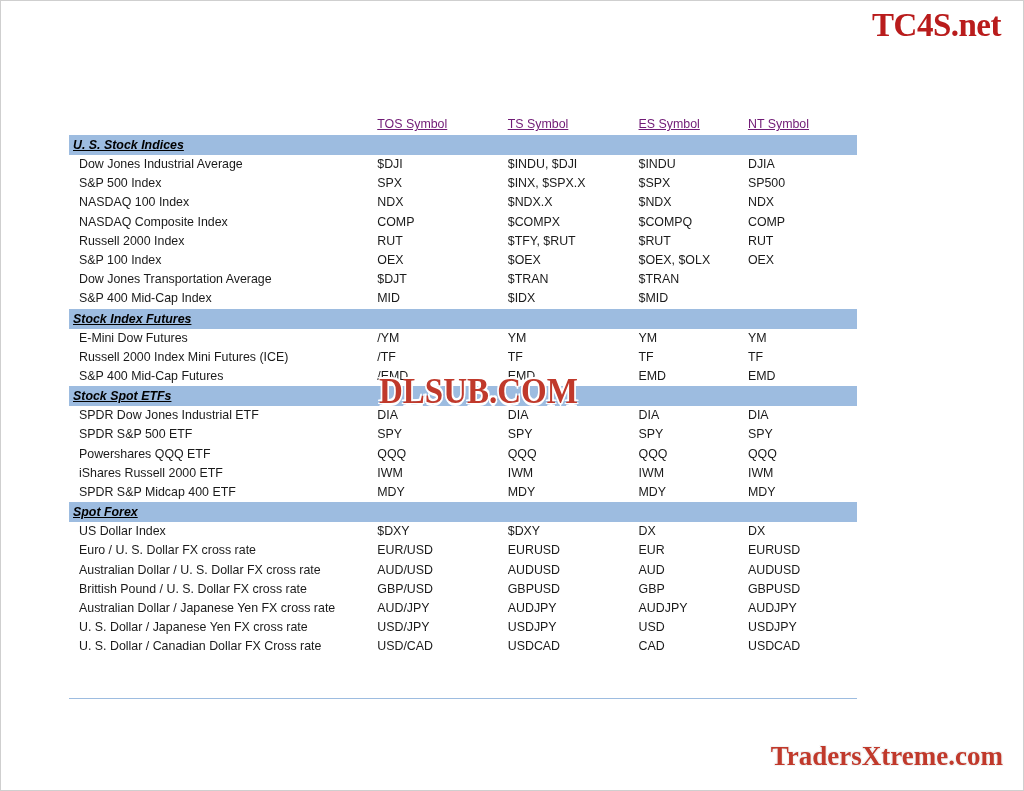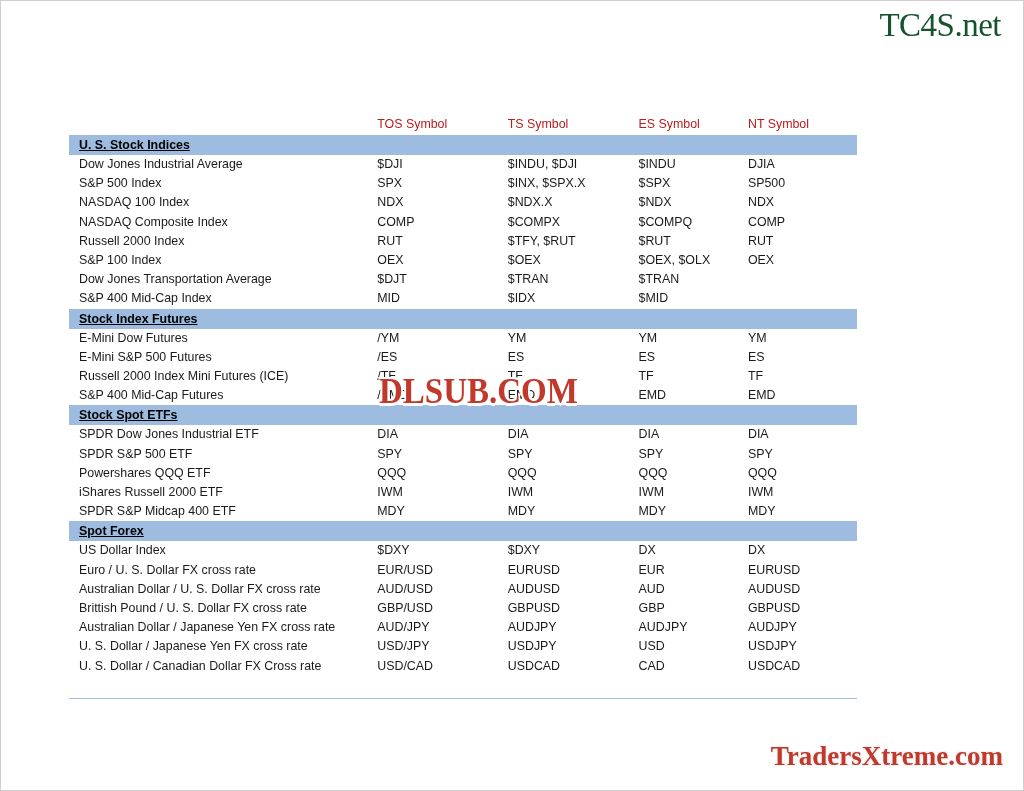--- a/index.html
+++ b/index.html
@@ -23,22 +23,22 @@
     border: 1px solid #cfcfcf;
     box-sizing: border-box;
     background: #ffffff;
   }
   .brand-top {
     position: absolute;
     right: 22px;
     top: 6px;
     font-family: "Liberation Serif", serif;
     font-size: 33px;
-    font-weight: normal;
-    color: #14532d;
+    font-weight: bold;
+    color: #b91c1c;
     letter-spacing: -0.5px;
   }
   .doc-title {
     position: absolute;
     left: 0;
     top: 80px;
     width: 1024px;
     text-align: center;
     font-size: 19.5px;
     font-weight: bold;
@@ -61,35 +61,37 @@
     white-space: nowrap;
   }
   td.c0 { width: 300px; }
   td.c1 { width: 133px; }
   td.c2 { width: 133px; }
   td.c3 { width: 111px; }
   td.c4 { width: 111px; }
 
   tr.head td {
     font-size: 12.4px;
-    color: #b91c1c;
+    color: #701a75;
     height: 22px;
     line-height: 22px;
+    text-decoration: underline;
   }
   tr.head td.c0 { }
   tr.section td {
     background: #9dbce0;
     font-weight: bold;
     font-size: 12.4px;
     height: 20px;
     line-height: 20px;
   }
   tr.section td.c0 {
-    padding-left: 10px;
+    padding-left: 4px;
     text-decoration: underline;
+    font-style: italic;
   }
   tr.data td.c0 {
     padding-left: 10px;
   }
   tr.data td {
     color: #1a1a1a;
   }
   .rowdiv-bottom {
     position: absolute;
     left: 68px;
@@ -219,27 +221,20 @@
           <td class="c4"></td>
         </tr>
         <tr class="data">
           <td class="c0">E-Mini Dow Futures</td>
           <td class="c1">/YM</td>
           <td class="c2">YM</td>
           <td class="c3">YM</td>
           <td class="c4">YM</td>
         </tr>
         <tr class="data">
-          <td class="c0">E-Mini S&amp;P 500 Futures</td>
-          <td class="c1">/ES</td>
-          <td class="c2">ES</td>
-          <td class="c3">ES</td>
-          <td class="c4">ES</td>
-        </tr>
-        <tr class="data">
           <td class="c0">Russell 2000 Index Mini Futures (ICE)</td>
           <td class="c1">/TF</td>
           <td class="c2">TF</td>
           <td class="c3">TF</td>
           <td class="c4">TF</td>
         </tr>
         <tr class="data">
           <td class="c0">S&amp;P 400 Mid-Cap Futures</td>
           <td class="c1">/EMD</td>
           <td class="c2">EMD</td>

